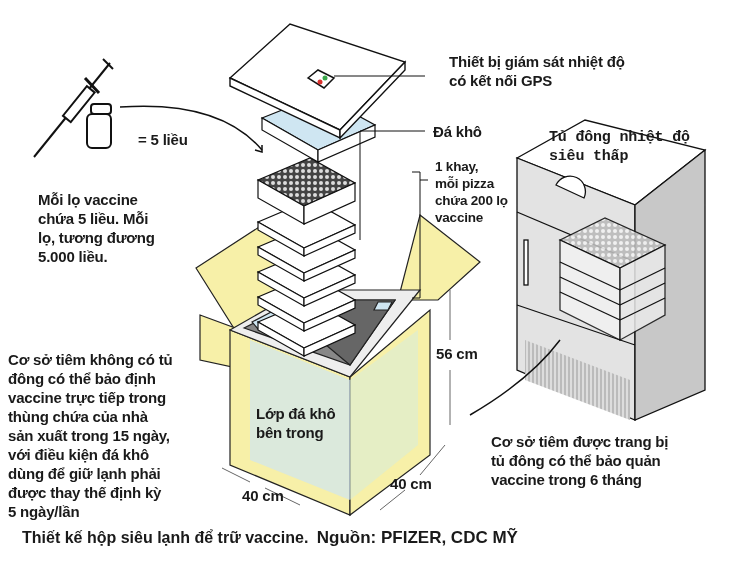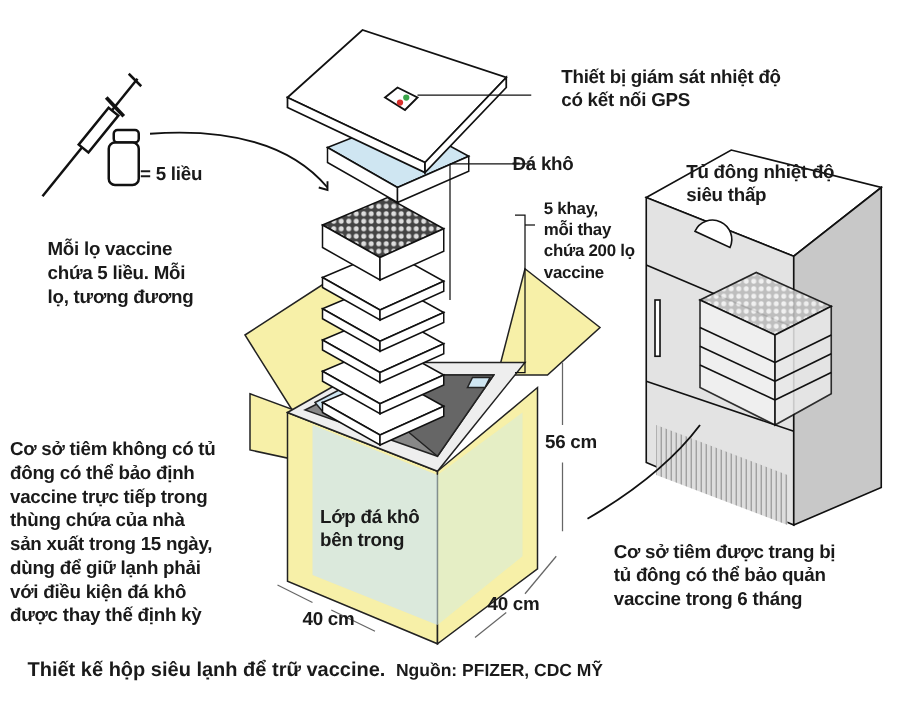--- a/index.html
+++ b/index.html
@@ -2,21 +2,21 @@
 <html><head>
 <meta charset="utf-8">
 <style>
   html, body { margin: 0; padding: 0; background: #ffffff; }
   body { width: 730px; height: 563px; position: relative; overflow: hidden;
          font-family: "Liberation Sans", "DejaVu Sans", sans-serif; color: #1a1a1a; }
   .txt { position: absolute; font-weight: bold; font-size: 15px; line-height: 19px; letter-spacing: -0.2px; }
   .txt.small { font-size: 13.5px; line-height: 17px; }
   svg.art { position: absolute; left: 0; top: 0; }
   .caption { position: absolute; left: 22px; top: 528px; font-weight: bold; font-size: 16px; }
-  .caption .src { font-weight: bold; font-size: 14px; margin-left: 4px; }
+  .caption .src { font-weight: bold; font-size: 17px; margin-left: 4px; }
 </style>
 </head>
 <body>
 
 <svg class="art" width="730" height="563" viewBox="0 0 730 563">
   <defs>
     <pattern id="vials" width="6" height="6" patternUnits="userSpaceOnUse">
       <rect width="6" height="6" fill="#444"></rect>
       <circle cx="3" cy="3" r="2" fill="#ddd"></circle>
     </pattern>
@@ -131,56 +131,58 @@
     <line x1="560" y1="262" x2="620" y2="290"></line>
     <line x1="560" y1="277" x2="620" y2="305"></line>
     <line x1="560" y1="292" x2="620" y2="320"></line>
     <line x1="620" y1="290" x2="665" y2="268"></line>
     <line x1="620" y1="305" x2="665" y2="283"></line>
     <line x1="620" y1="320" x2="665" y2="298"></line>
   </g>
   <path d="M470 415 Q530 380 560 340" stroke="#111" stroke-width="1.5" fill="none"></path>
 </svg>
 
-<div class="txt" style="left:112px; top:130px;">= 5 liều</div>
+<div class="txt" style="left:138px; top:130px;">= 5 liều</div>
 
 <div class="txt" style="left:38px; top:190px;">
   <div>Mỗi lọ vaccine</div>
   <div>chứa 5 liều. Mỗi</div>
   <div>lọ, tương đương</div>
+  <div>5.000 liều.</div>
 </div>
 
 <div class="txt" style="left:433px; top:52px;margin-left:16px;">
   <div>Thiết bị giám sát nhiệt độ</div>
   <div>có kết nối GPS</div>
 </div>
 
-<div class="txt" style="left:410px; top:122px;">Đá khô</div>
+<div class="txt" style="left:433px; top:122px;">Đá khô</div>
 
 <div class="txt small" style="left:435px; top:158px;">
-  <div>5 khay,</div>
-  <div>mỗi thay</div>
+  <div>1 khay,</div>
+  <div>mỗi pizza</div>
   <div>chứa 200 lọ</div>
   <div>vaccine</div>
 </div>
 
-<div class="txt" style="left:549px; top:128px;">
+<div class="txt" style="left:549px; top:128px;font-family:Liberation Mono, monospace;">
   <div>Tủ đông nhiệt độ</div>
   <div>siêu thấp</div>
 </div>
 
 <div class="txt" style="left:8px; top:350px;">
   <div>Cơ sở tiêm không có tủ</div>
   <div>đông có thể bảo định</div>
   <div>vaccine trực tiếp trong</div>
   <div>thùng chứa của nhà</div>
   <div>sản xuất trong 15 ngày,</div>
+  <div>với điều kiện đá khô</div>
   <div>dùng để giữ lạnh phải</div>
-  <div>với điều kiện đá khô</div>
   <div>được thay thế định kỳ</div>
+  <div>5 ngày/lần</div>
 </div>
 
 <div class="txt" style="left:256px; top:404px;">
   <div>Lớp đá khô</div>
   <div>bên trong</div>
 </div>
 
 <div class="txt" style="left:436px; top:344px;text-align:center;">56 cm</div>
 <div class="txt" style="left:242px; top:486px;">40 cm</div>
 <div class="txt" style="left:390px; top:474px;">40 cm</div>

